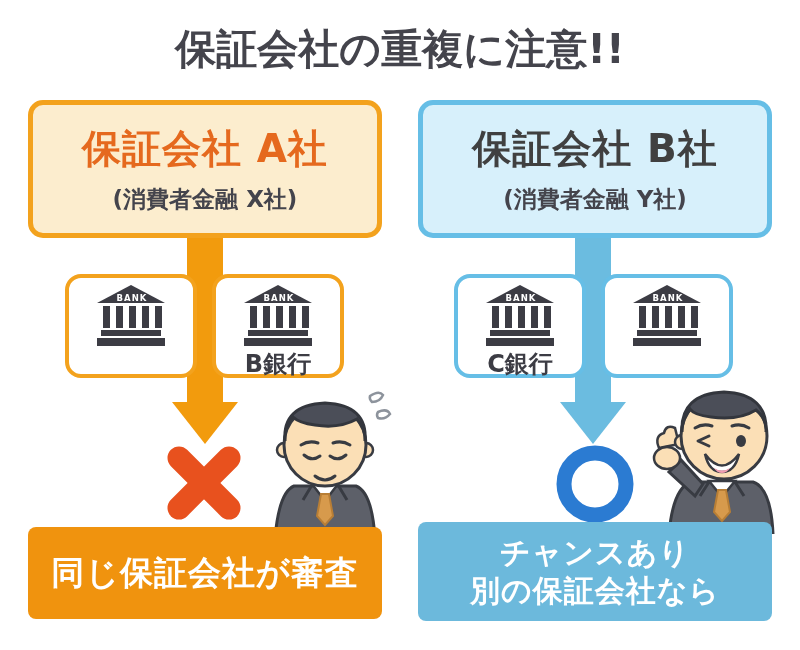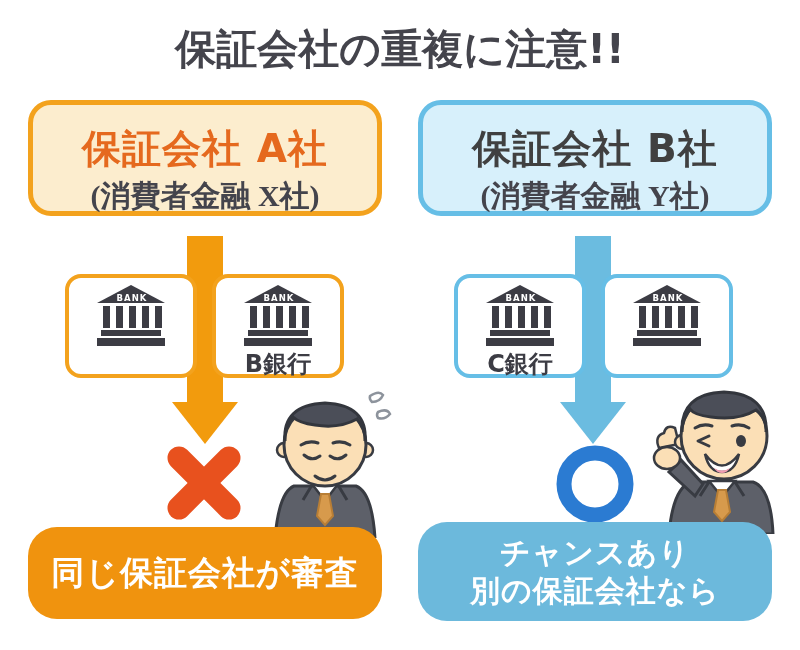--- a/index.html
+++ b/index.html
@@ -7,29 +7,29 @@
   .page {
     position:relative; width:800px; height:650px; background:#ffffff;
     overflow:hidden; font-family:"DejaVu Sans", sans-serif;
   }
   .title {
     position:absolute; top:22px; left:0; width:100%; text-align:center;
     font-size:41px; font-weight:800; color:#44444c; letter-spacing:0px;
   }
   
   .header-box {
-    position:absolute; top:100px; width:354px; height:116px;
-    border-radius:23px; border:5px solid; text-align:center; z-index:2;
+    position:absolute; top:100px; width:354px; height:138px;
+    border-radius:15px; border:5px solid; text-align:center; z-index:2;
   }
   .header-box.orange { left:28px; border-color:#f3a21d; background:#fcedce; }
   .header-box.blue   { left:418px; border-color:#66bee6; background:#d7f0fb; }
   .header-title { margin-top:17px; font-size:39px; font-weight:800; letter-spacing:1px; }
   .orange .header-title { color:#e5691e; }
   .blue   .header-title { color:#404040; }
-  .header-sub { font-size:30px; font-weight:700; color:#44444c;font-family:Liberation Serif, serif; }
+  .header-sub { margin-top:8px; font-size:23px; font-weight:700; color:#44444c; }
   
   .arrow { position:absolute; top:236px; z-index:1; }
   .arrow.left-arrow  { left:165px; }
   .arrow.right-arrow { left:553px; }
   
   .bank-card {
     position:absolute; top:274px; width:132px; height:104px; background:#ffffff;
     border:4px solid; border-radius:16px; z-index:2; text-align:center; padding-top:6px;
   }
   .bank-card.orange-card { border-color:#f3a21d; }
@@ -38,21 +38,21 @@
   .bank-card.pos-b { left:212px; }
   .bank-card.pos-c { left:454px; }
   .bank-card.pos-d { left:601px; }
   .bank-name { font-size:24px; font-weight:700; color:#3c3c44; line-height:1; margin-top:2px; }
   
   .mark { position:absolute; z-index:3; }
   .mark.x-mark { left:158px; top:437px; }
   .mark.o-mark { left:549px; top:438px; }
   
   .banner {
-    position:absolute; border-radius:29px; color:#ffffff; font-weight:800;
+    position:absolute; border-radius:8px; color:#ffffff; font-weight:800;
     text-align:center; z-index:5; display:flex; flex-direction:column;
     justify-content:center; letter-spacing:1px;
   }
   .banner.orange-banner { left:28px; top:527px; width:354px; height:92px; background:#f0930e; font-size:33px; }
   .banner.blue-banner   { left:418px; top:522px; width:354px; height:99px; background:#6cb9dc; font-size:30px; line-height:1.25; }
   
   .character { position:absolute; z-index:4; }
   .character.sad-man   { left:260px; top:388px; }
   .character.happy-man { left:643px; top:384px; }
 </style>

